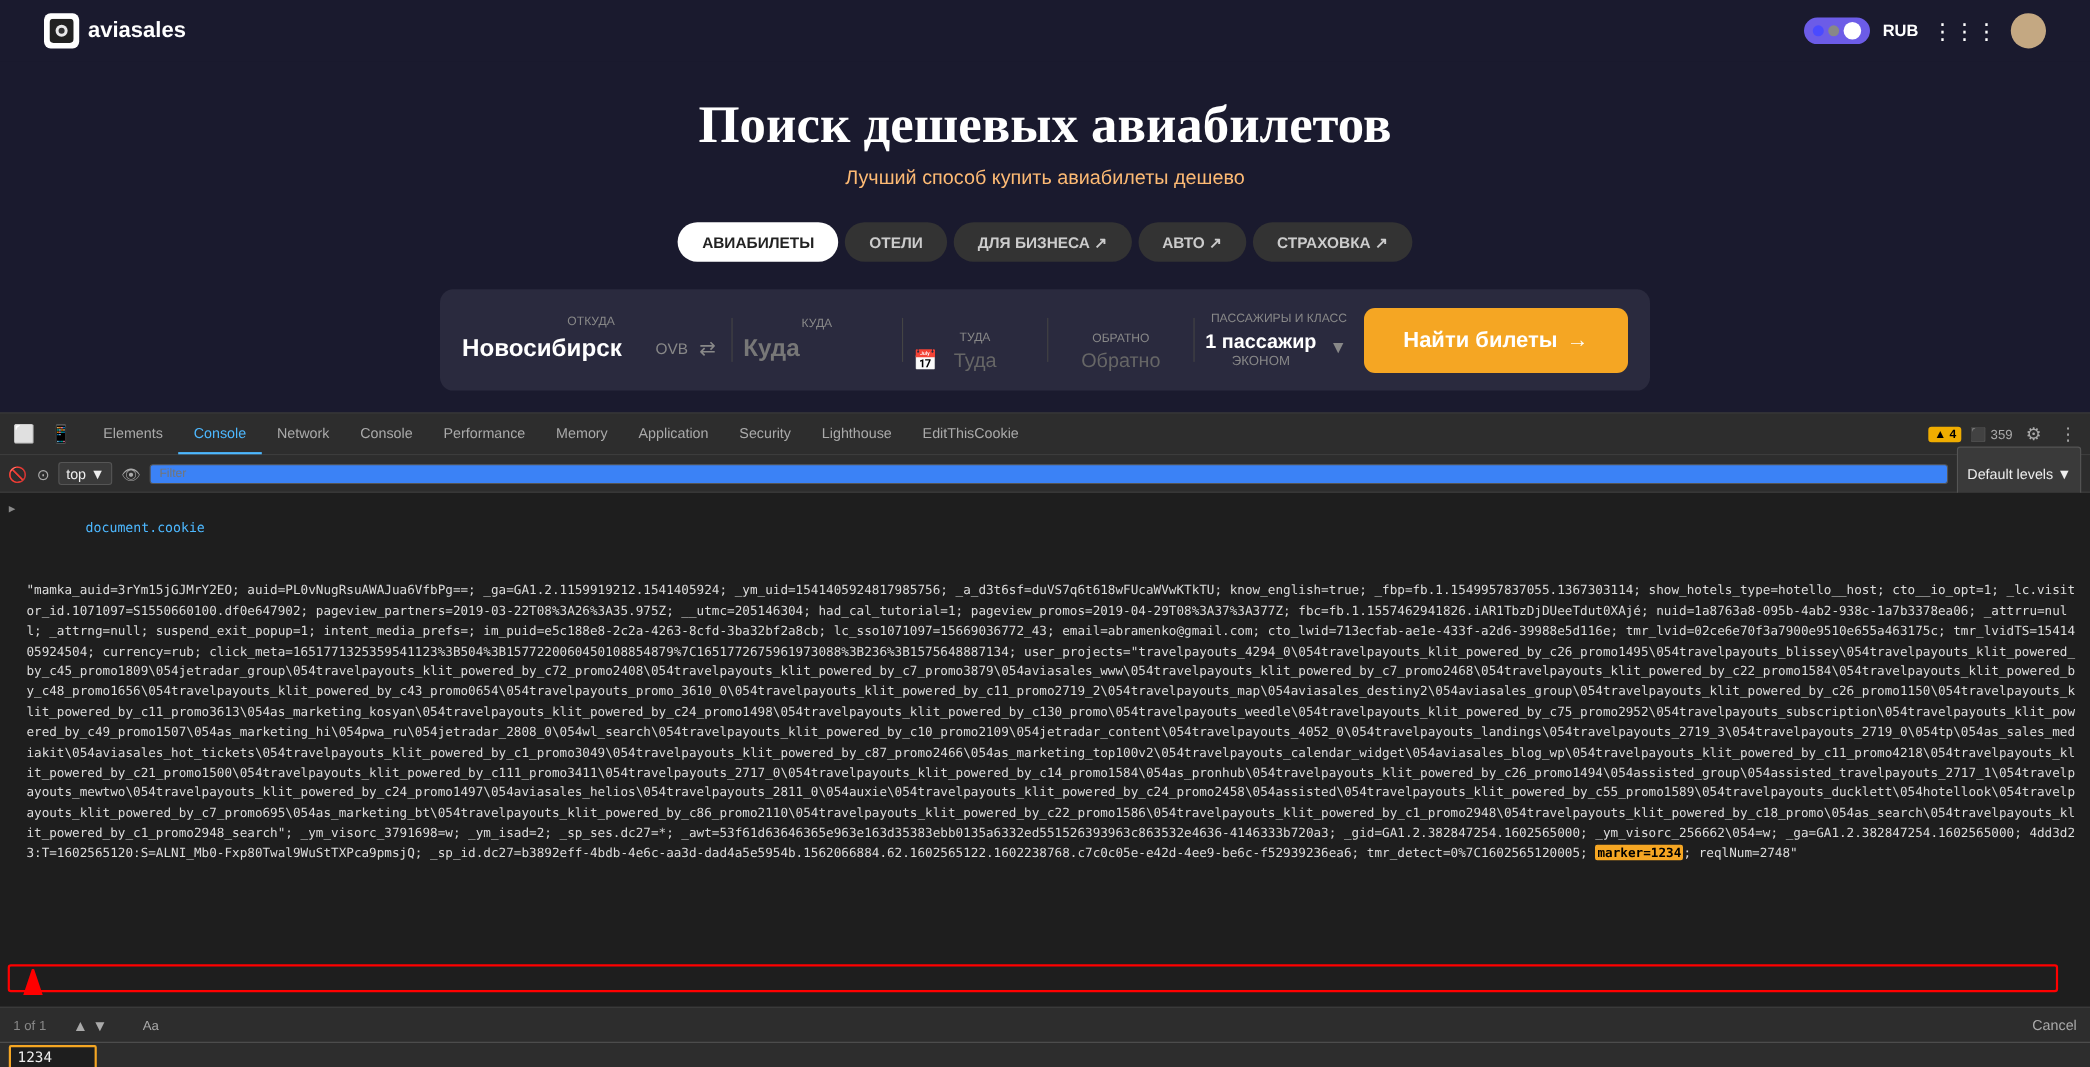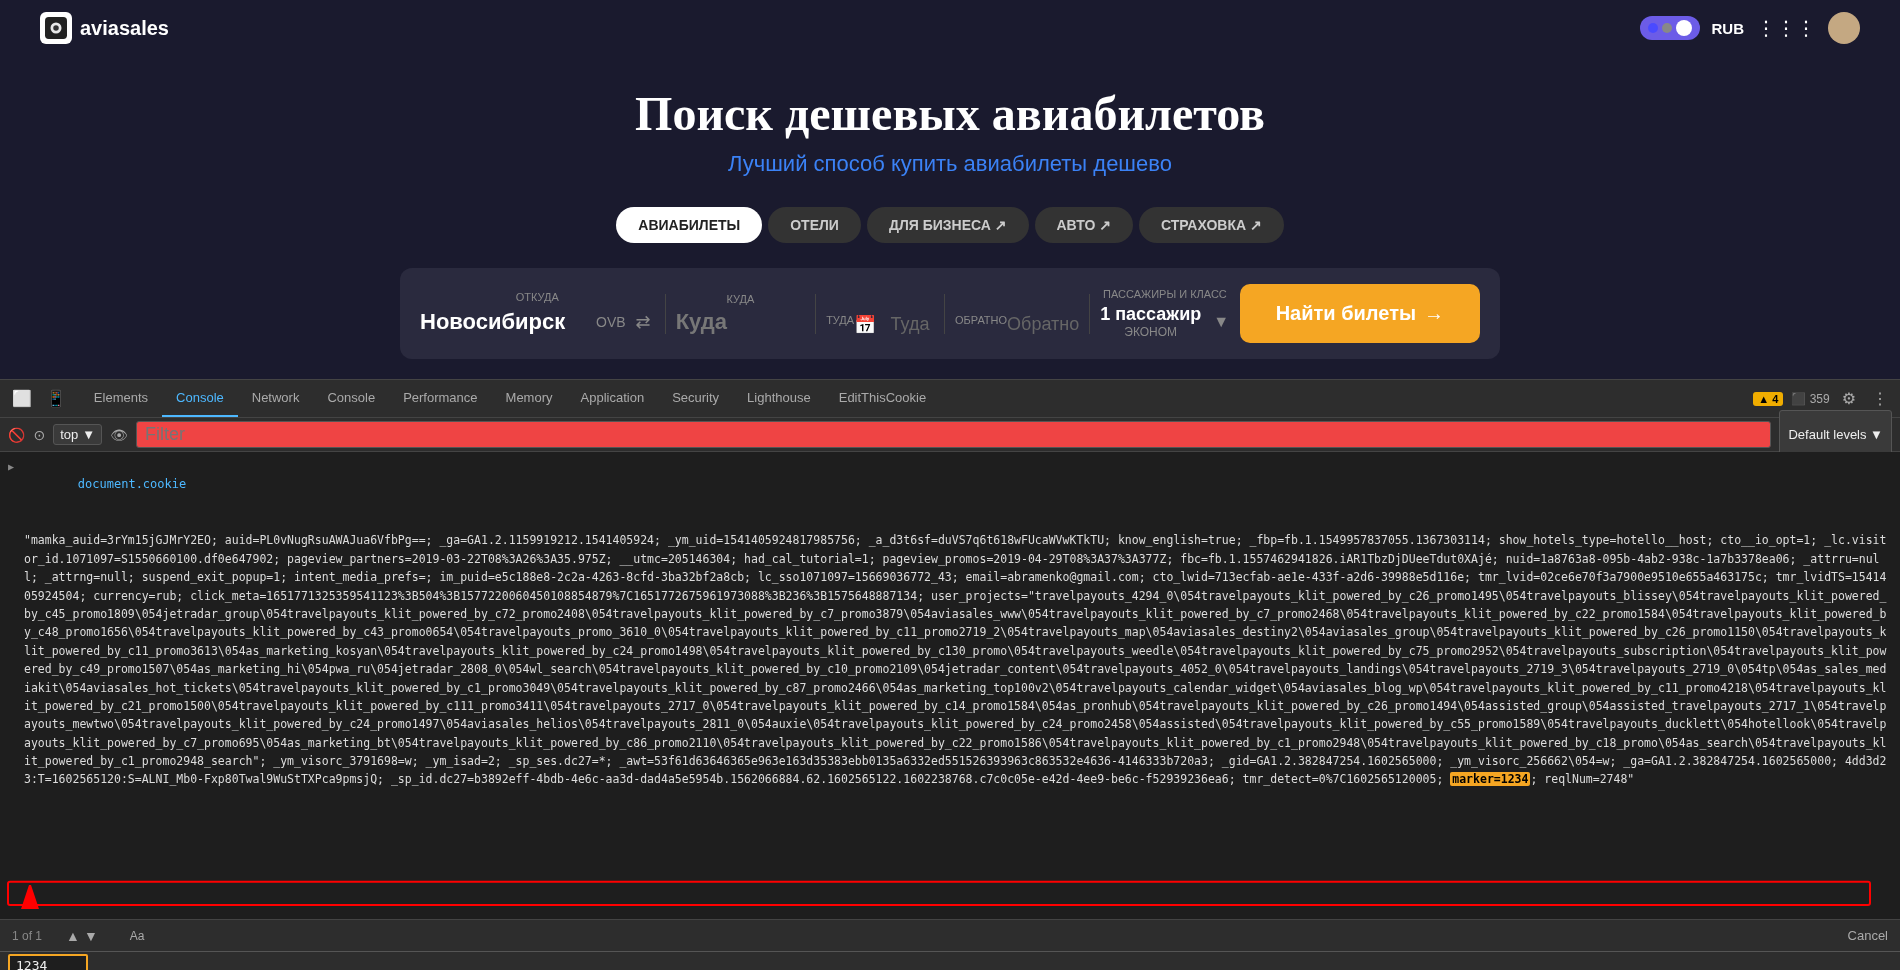--- a/index.html
+++ b/index.html
@@ -29,21 +29,21 @@
     .rub-btn {
       color: white; font-size: 15px; font-weight: 600; cursor: pointer;
       background: none; border: none;
     }
     .grid-icon { color: white; font-size: 20px; cursor: pointer; }
     .avatar { width: 32px; height: 32px; border-radius: 50%; background: #c4a882; }
 
     
     .hero { background: #1a1a2e; text-align: center; padding: 30px 20px 20px; }
     .hero h1 { color: white; font-size: 48px; font-weight: 900; margin-bottom: 10px; font-family: Georgia, serif; }
-    .hero p { color: #3b82f6; font-size: 22px; margin-bottom: 30px; }
+    .hero p { color: #fdba74; font-size: 18px; margin-bottom: 30px; }
 
     
     .nav-tabs { display: flex; justify-content: center; gap: 6px; margin-bottom: 25px; }
     .nav-tab {
       padding: 10px 22px; border-radius: 25px; font-size: 14px; font-weight: 600;
       cursor: pointer; border: none; display: flex; align-items: center; gap: 6px;
     }
     .nav-tab.active { background: white; color: #222; }
     .nav-tab.inactive { background: #333; color: #ccc; }
 
@@ -57,21 +57,21 @@
     .search-field label { color: #888; font-size: 11px; text-transform: uppercase; margin-bottom: 4px; }
     .search-field input {
       background: none; border: none; color: white; font-size: 20px; font-weight: 600;
       outline: none; width: 100%;
     }
     .search-field input::placeholder { color: #777; }
     .search-divider { width: 1px; height: 40px; background: #444; }
     .swap-btn {
       background: none; border: none; color: #888; font-size: 18px; cursor: pointer; padding: 4px;
     }
-    .date-field { display: flex; flex-direction: row; flex: 1; margin-top: 22px; }
+    .date-field { display: flex; flex-direction: column; flex: 1; margin-top: 22px; }
     .date-field label { color: #888; font-size: 11px; text-transform: uppercase; margin-bottom: 4px; }
     .date-field span { color: white; font-size: 18px; font-weight: 500; }
     .calendar-icon { color: #888; font-size: 18px; margin-right: 8px; }
     .passenger-field { display: flex; flex-direction: column; flex: 1.2; }
     .passenger-field label { color: #888; font-size: 11px; text-transform: uppercase; margin-bottom: 4px; }
     .search-btn {
       background: #f5a623; color: white; border: none; border-radius: 10px;
       padding: 18px 36px; font-size: 20px; font-weight: 700; cursor: pointer;
       display: flex; align-items: center; gap: 8px; white-space: nowrap;
     }
@@ -119,22 +119,22 @@
       height: 34px;
       gap: 8px;
     }
     .filter-icon-btn { color: #aaa; font-size: 14px; background: none; border: none; cursor: pointer; }
     .context-select {
       background: #3a3a3a; color: #eee; border: 1px solid #555; border-radius: 3px;
       padding: 2px 6px; font-size: 13px; cursor: pointer; display: flex; align-items: center; gap: 4px;
     }
     .context-select-val { font-size: 13px; color: #eee; }
     .filter-input {
-      background: #ef4444; color: #eee; border: 1px solid #555; border-radius: 3px;
-      padding: 2px 8px; font-size: 18px; flex: 1; outline: none;
+      background: #3b82f6; color: #eee; border: 1px solid #555; border-radius: 3px;
+      padding: 2px 8px; font-size: 11px; flex: 1; outline: none;
     }
     .level-select {
       background: #3a3a3a; color: #eee; border: 1px solid #555; border-radius: 3px;
       padding: 2px 8px; font-size: 13px;
     }
 
     
     .console-output {
       flex: 1;
       overflow-y: auto;

